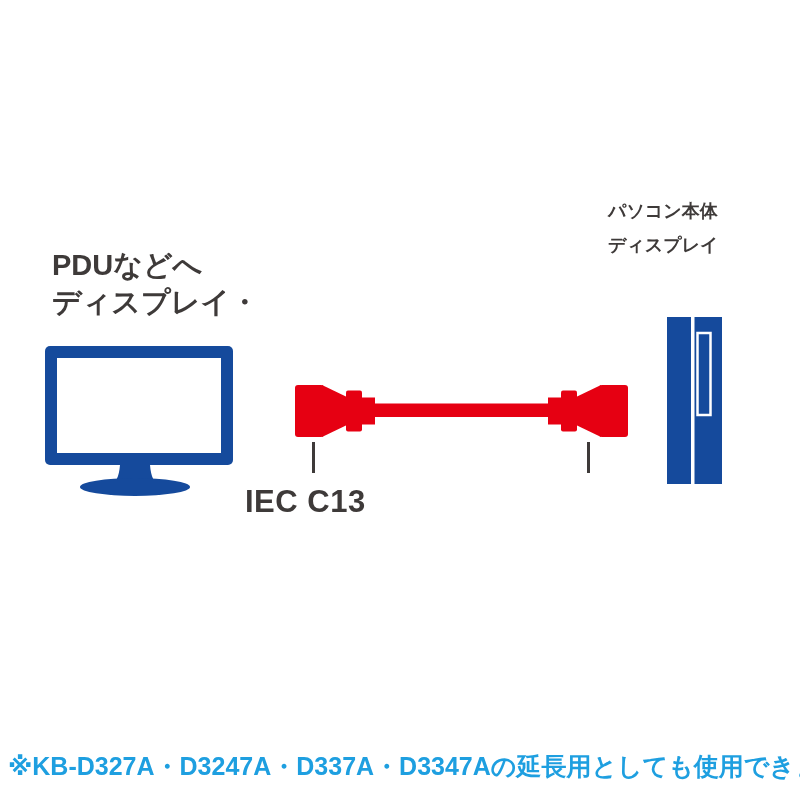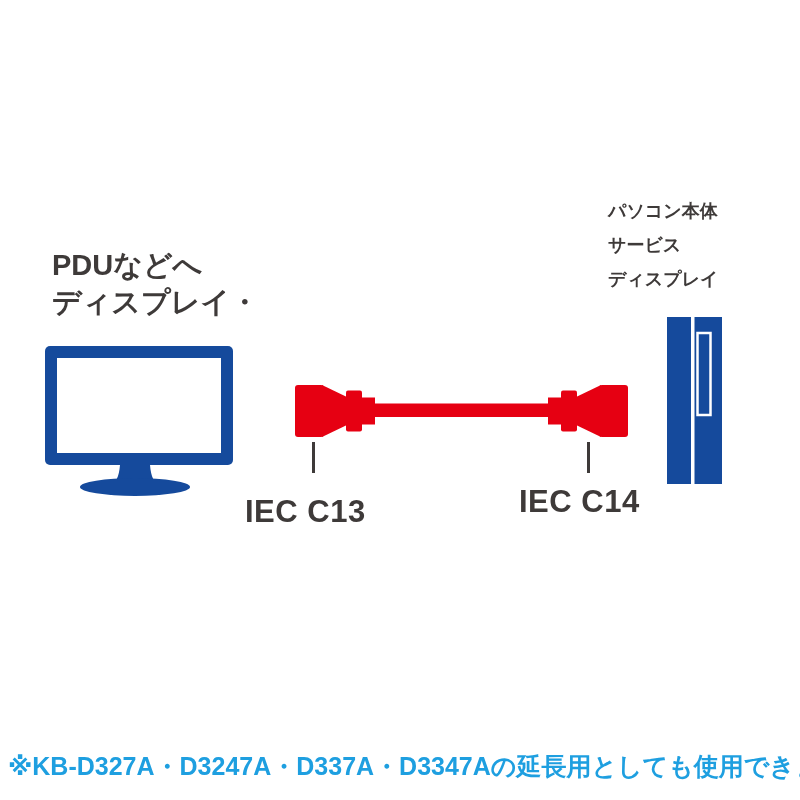--- a/index.html
+++ b/index.html
@@ -44,21 +44,21 @@
     left:608px;top:194px;
     font-size:18px;line-height:34px;
   }
   .iec{
     position:absolute;top:484px;
     font-size:31px;font-weight:700;
     letter-spacing:0.5px;
     color:var(--ink);
     white-space:nowrap;
   }
-  .iec-c13{left:245px;margin-top:10px;}
+  .iec-c13{left:245px;}
   .iec-c14{left:519px;}
   .note{
     position:absolute;
     left:8px;top:752px;
     font-size:25px;line-height:28px;
     font-weight:700;
     color:var(--note_blue);
     white-space:nowrap;
   }
 </style>
@@ -67,21 +67,20 @@
 
 <div class="page">
 
   <div class="label label-left">
     <div>PDUなどへ</div>
     <div>ディスプレイ・</div>
   </div>
 
   <div class="label label-right">
     <div>パソコン本体</div>
-    <div>サービス</div>
     <div>ディスプレイ</div>
   </div>
 
   <svg class="art" viewBox="0 0 800 800" aria-hidden="true">
 
     <g>
       <rect class="fill-blue" x="45" y="346" width="188" height="119" rx="5"></rect>
       <rect class="fill-white" x="57" y="358" width="164" height="95"></rect>
       <path class="fill-blue" d="M120,465 L150,465 C151,477 154,483 161,487 L109,487 C116,483 119,477 120,465 Z"></path>
       <ellipse class="fill-blue" cx="135" cy="487" rx="55" ry="9"></ellipse>
@@ -103,17 +102,16 @@
     <rect class="fill-ink" x="587" y="442" width="3" height="31"></rect>
 
     <g>
       <rect class="fill-blue" x="667" y="317" width="55" height="167"></rect>
       <rect class="fill-white" x="691" y="317" width="3.5" height="167"></rect>
       <rect class="door" x="697.5" y="333" width="13" height="82"></rect>
     </g>
   </svg>
 
   <div class="iec iec-c13">IEC C13</div>
-  <div class="iec iec-c14">IEC C14</div>
 
   <div class="note">※KB-D327A・D3247A・D337A・D3347Aの延長用としても使用できます。</div>
 
 </div>
 
 </body></html>

